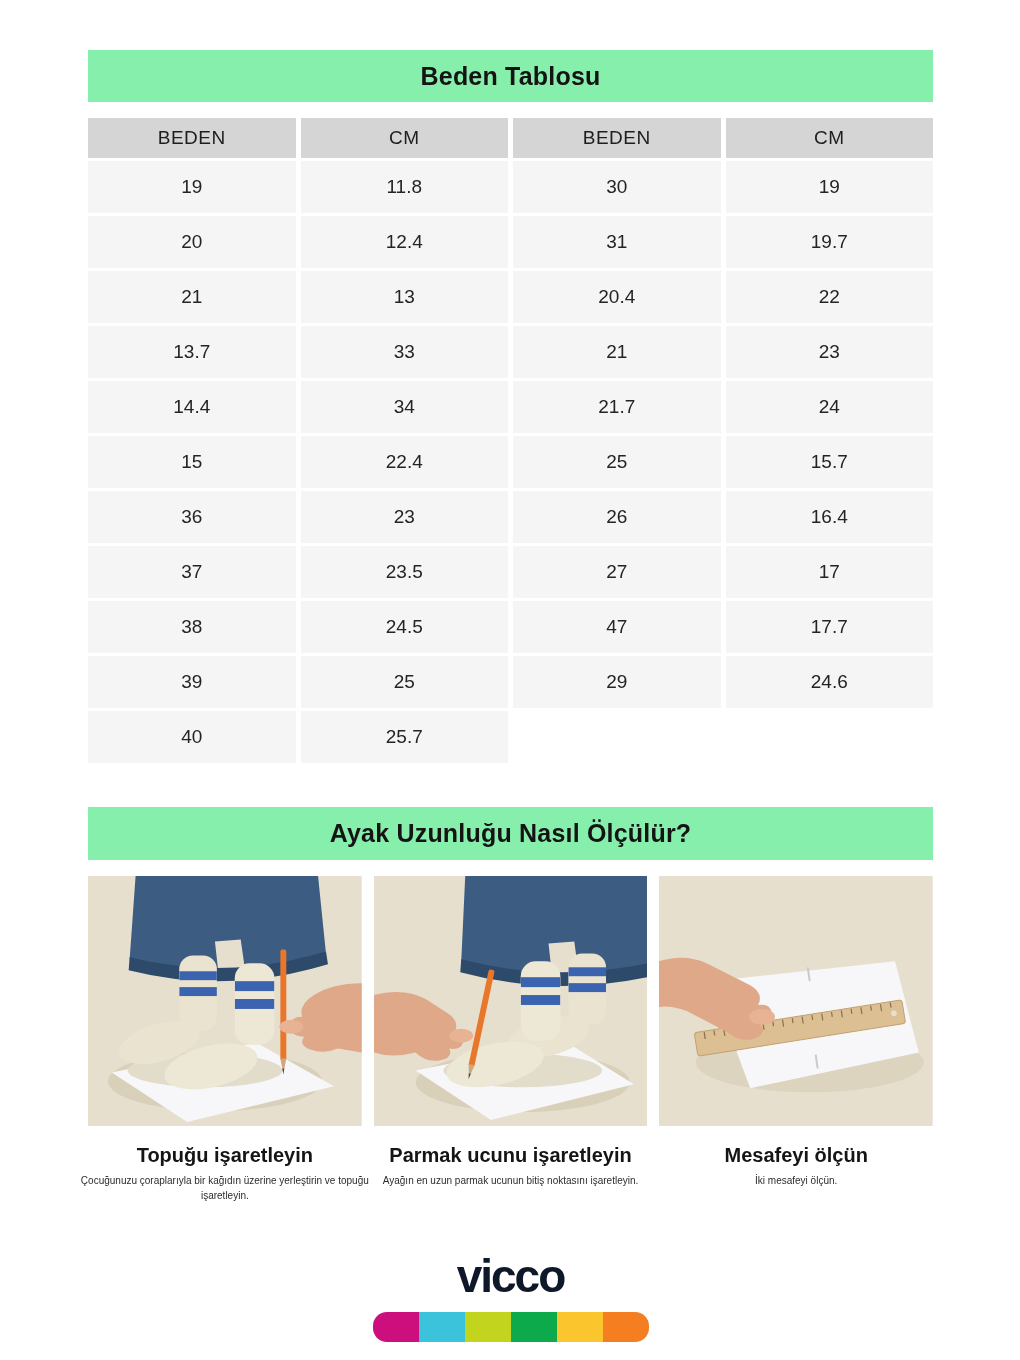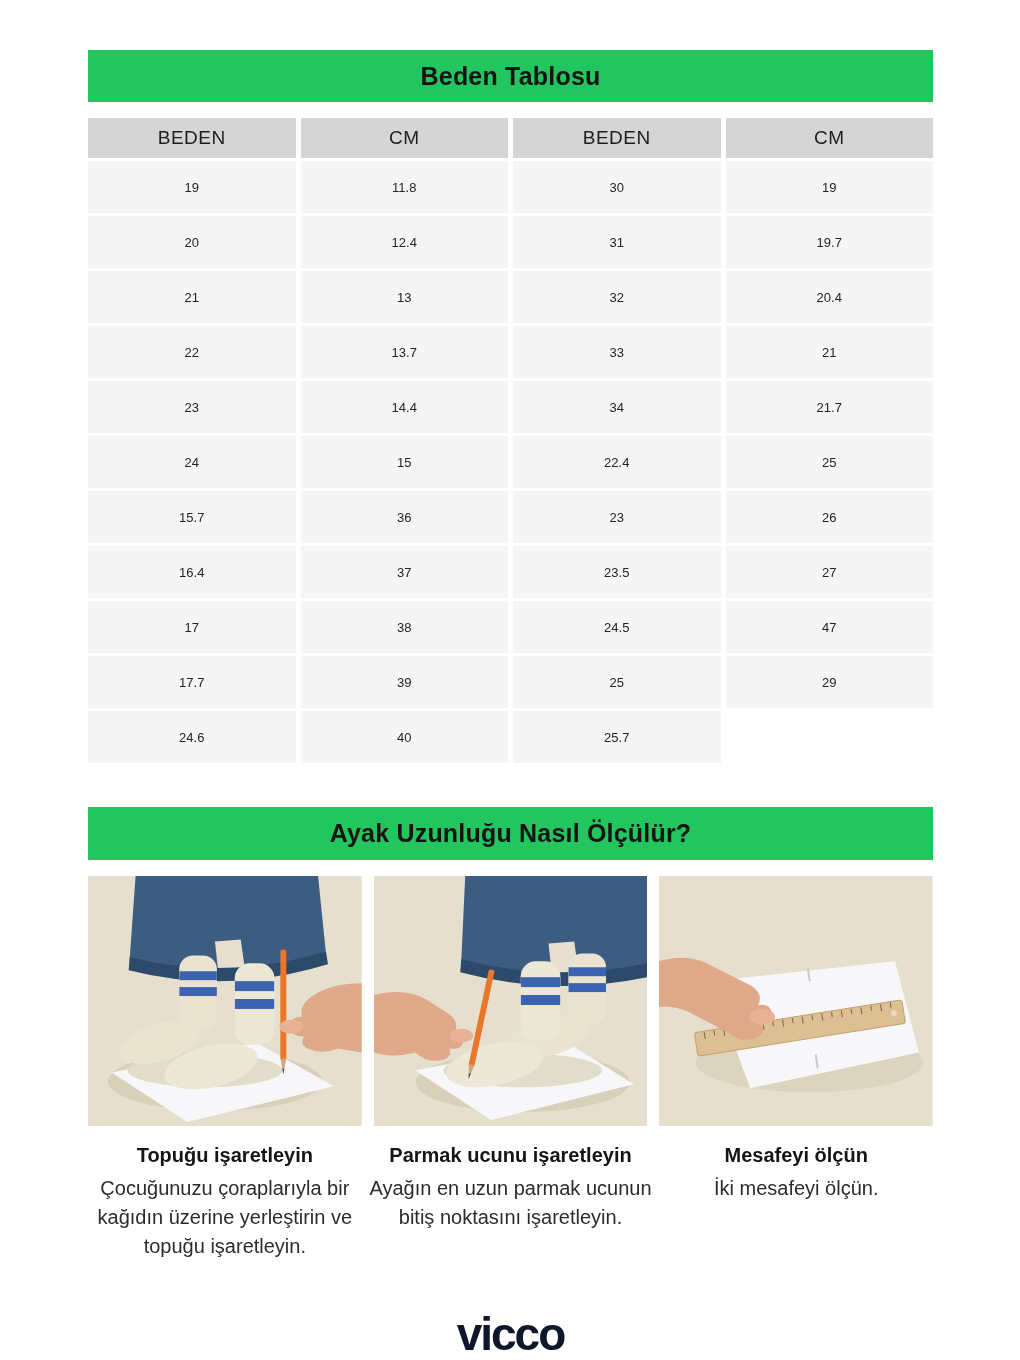--- a/index.html
+++ b/index.html
@@ -3,49 +3,49 @@
 <meta charset="utf-8">
 <style>
   html,body{margin:0;padding:0;}
   body{
     width:1020px;height:1360px;background:#ffffff;overflow:hidden;
     font-family:"Liberation Sans",sans-serif;color:#1d1d1d;position:relative;
   }
   .page{padding:50px 87px 0 88px;}
 
   .banner{
-    height:52px;background:#22c55e;display:flex;align-items:center;justify-content:center;
+    height:52px;background:#86efac;display:flex;align-items:center;justify-content:center;
   }
   .banner-title{font-size:25px;font-weight:bold;color:#141414;letter-spacing:.2px;}
 
   .size-table{
     margin-top:16px;display:grid;grid-template-columns:repeat(4,1fr);
     column-gap:5px;row-gap:3px;
   }
   .size-table .th{
     background:#d5d5d5;height:40px;display:flex;align-items:center;justify-content:center;
     font-size:19px;color:#1e1e1e;letter-spacing:.5px;
   }
   .size-table .td{
     background:#f5f5f5;height:52px;display:flex;align-items:center;justify-content:center;
-    font-size:13px;color:#242424;
+    font-size:19px;color:#242424;
   }
 
   .measure-section{margin-top:44px;}
   .measure-section .banner{height:53px;}
 
   .steps{margin-top:15px;display:flex;gap:12px;}
   .step{flex:1;min-width:0;}
   .photo{height:252px;}
   .photo svg{display:block;width:100%;height:100%;}
   .step-title{
     margin-top:17px;text-align:center;font-size:20px;font-weight:bold;color:#151515;
   }
   .step-desc{
-    margin-top:7px;text-align:center;font-size:20px;line-height:1.45;color:#2c2c2c;
+    margin-top:7px;text-align:center;font-size:10px;line-height:1.45;color:#2c2c2c;
     width:106%;margin-left:-3%;
   }
 
   .footer{margin-top:50px;text-align:center;}
   .brand{
     font-size:46px;font-weight:bold;letter-spacing:-2px;color:#0f172a;line-height:1;
   }
   .rainbow{
     width:276px;height:30px;margin:13px auto 0;border-radius:14px;overflow:hidden;display:flex;
   }
@@ -69,21 +69,20 @@
   <div class="td">19</div>
       <div class="td">11.8</div>
       <div class="td">30</div>
       <div class="td">19</div>
       <div class="td">20</div>
       <div class="td">12.4</div>
       <div class="td">31</div>
       <div class="td">19.7</div>
       <div class="td">21</div>
       <div class="td">13</div>
-      <div class="td">32</div>
       <div class="td">20.4</div>
       <div class="td">22</div>
       <div class="td">13.7</div>
       <div class="td">33</div>
       <div class="td">21</div>
       <div class="td">23</div>
       <div class="td">14.4</div>
       <div class="td">34</div>
       <div class="td">21.7</div>
       <div class="td">24</div>

